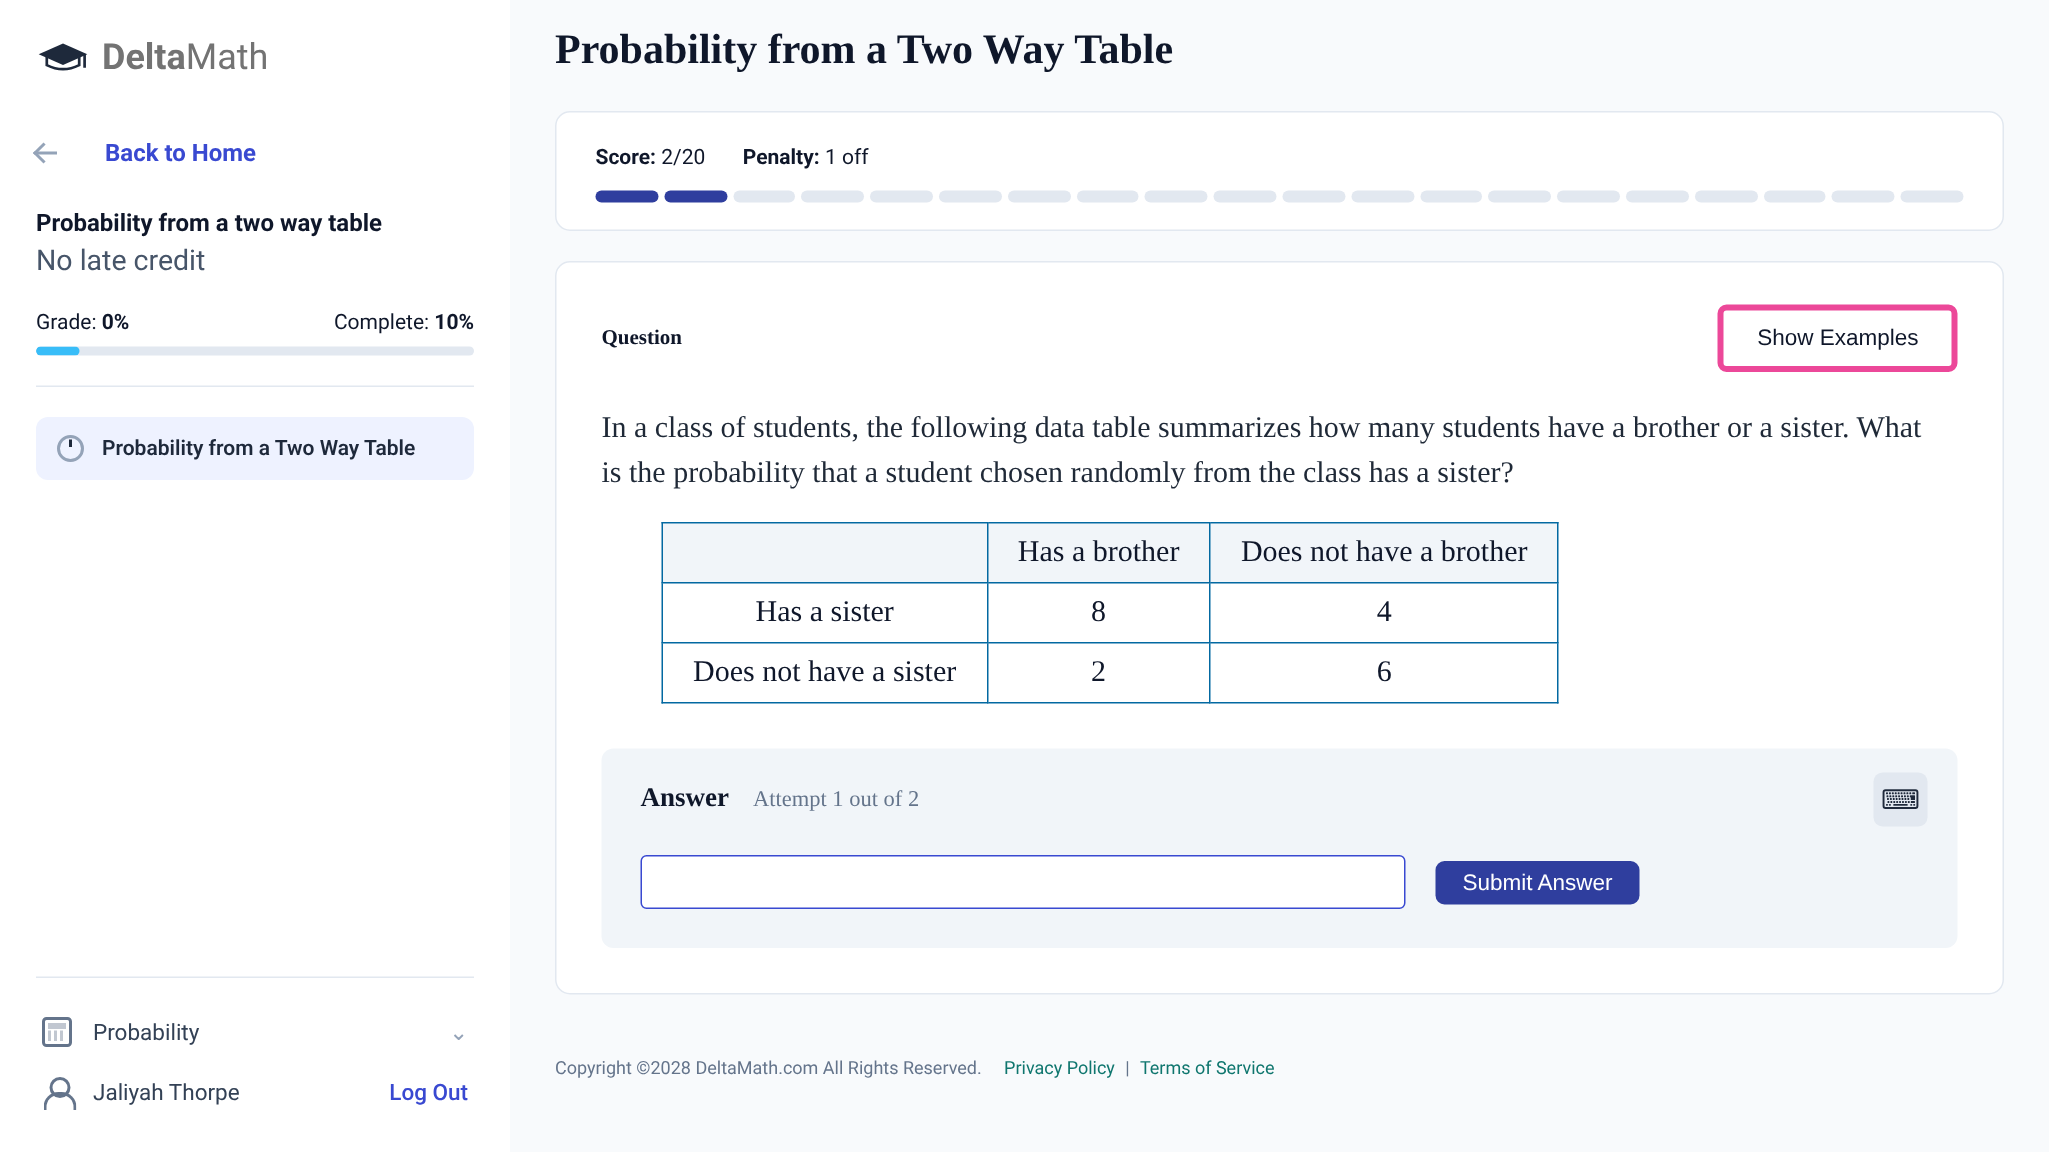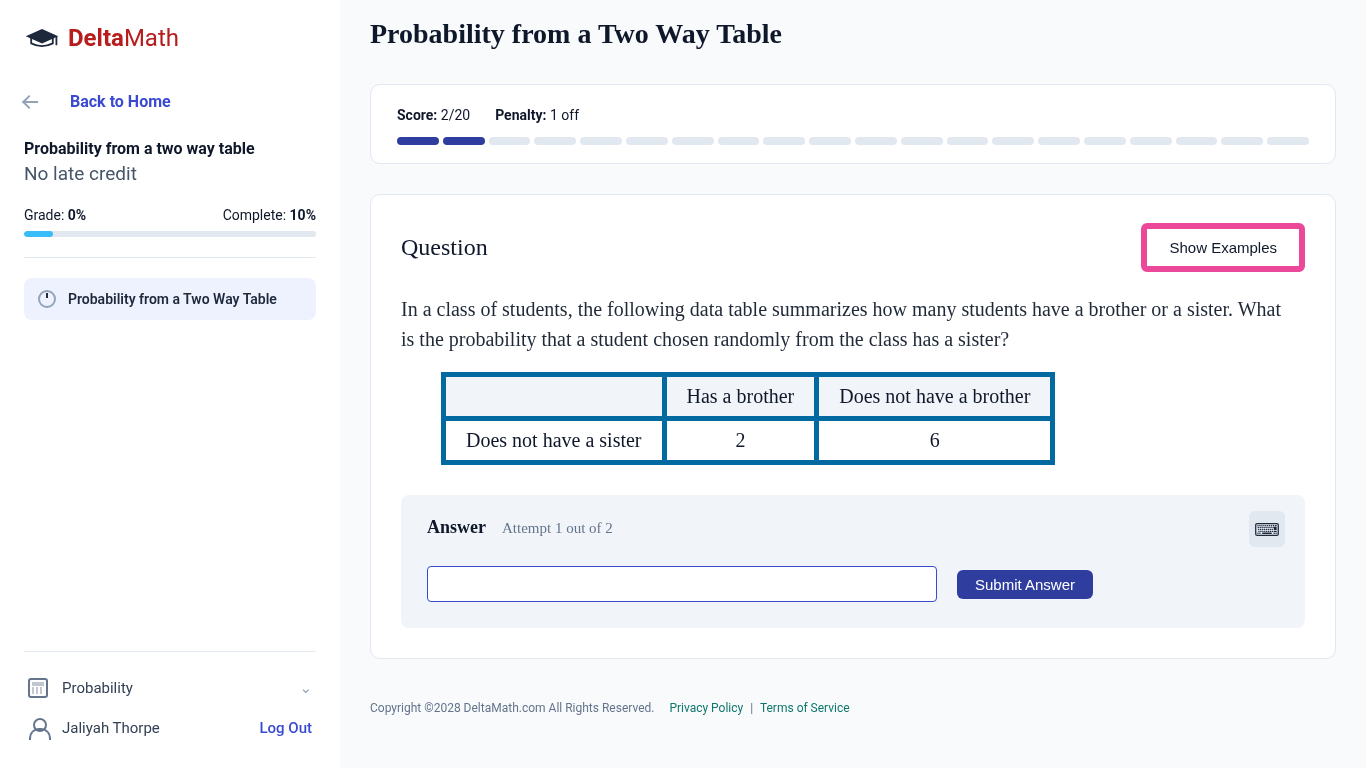--- a/index.html
+++ b/index.html
@@ -16,21 +16,21 @@
   
   .sidebar {
     width: 340px;
     background: #ffffff;
     display: flex;
     flex-direction: column;
     padding: 24px 24px 0 24px;
     flex-shrink:0;
   }
   .logo-wrap { display:flex; align-items:center; gap:8px; margin-bottom: 40px;}
-  .logo-text { font-size: 24px; font-weight: 700; color:#b91c1c;}
+  .logo-text { font-size: 24px; font-weight: 700; color:#737373;}
   .logo-text .light { font-weight: 400; }
   .back-link { display:flex; align-items:center; gap:30px; color:#3949d1; font-weight:700; font-size:16px; cursor:pointer; margin-bottom:28px;}
   .assignment-title { font-weight:700; font-size:16px; color:#0f172a; margin-bottom:4px;}
   .assignment-sub { font-size:19px; color:#475569; margin-bottom:22px;}
   .stats-row { display:flex; justify-content:space-between; font-size:14px; color:#0f172a; margin-bottom:8px;}
   .stats-row b { font-weight:700;}
   .progress-track { height:6px; background:#e2e8f0; border-radius:4px; overflow:hidden; margin-bottom:20px;}
   .progress-fill-small { height:100%; background:#38bdf8; border-radius:4px;}
   .divider { height:1px; background:#e2e8f0; margin: 0 0 20px 0;}
   .skill-pill {
@@ -64,42 +64,41 @@
     padding: 18px 30px 0 30px;
     overflow:hidden;
     display:flex;
     flex-direction:column;
   }
   .page-title { font-family: Georgia, serif; font-weight:700; font-size:28px; color:#0f172a; margin-bottom:24px;}
   .card {
     background:#ffffff;
     border:1px solid #e2e8f0;
     border-radius:10px;
-    margin-top:10px;
   }
   .score-card { padding:22px 26px 18px 26px; margin-bottom:20px;}
   .score-line { font-size:14px; margin-bottom:14px;}
   .score-line b{font-weight:700;}
   .score-line .gap{display:inline-block;width:18px;}
   .seg-track{ display:flex; gap:4px;}
   .seg{ flex:1; height:8px; border-radius:4px; background:#e2e8f0;}
   .seg.done{ background:#2f3e9e;}
   .question-card{ padding:28px 30px 30px 30px; margin-bottom:24px;}
   .q-header{ display:flex; align-items:center; justify-content:space-between; margin-bottom:22px;}
-  .q-title{ font-family:Georgia,serif; font-weight:400; font-size:24px;}
+  .q-title{ font-family:Georgia,serif; font-weight:700; font-size:14px;}
   .show-ex-btn{
-    border:6px solid #ec4899; background:#fff; color:#0f172a;
+    border:4px solid #ec4899; background:#fff; color:#0f172a;
     padding:10px 22px; border-radius:6px; font-size:15px; cursor:pointer;
   }
   .q-text{ font-family:Georgia,serif; font-size:20px; line-height:1.5; color:#1f2937; margin-bottom:18px; max-width:890px;}
   table.data{
     border-collapse:collapse; font-family:Georgia,serif; font-size:20px; margin-left:40px; margin-bottom:30px;
   }
   table.data th, table.data td{
-    border:5px solid #0369a1; padding:8px 20px; text-align:center; font-weight:400;
+    border:1px solid #0369a1; padding:8px 20px; text-align:center; font-weight:400;
   }
   table.data th{ background:#f1f5f9;}
   table.data th:first-child{ background:#f1f5f9;}
   .answer-panel{
     background:#f1f5f9; border-radius:8px; padding:22px 26px 26px 26px; position:relative;
   }
   .ans-head{ display:flex; align-items:baseline; gap:16px; margin-bottom:28px;}
   .ans-title{ font-family:Georgia,serif; font-weight:700; font-size:18px;}
   .attempt{ font-family:Georgia,serif; font-size:15px; color:#64748b;}
   .kbd-btn{
@@ -250,20 +249,25 @@
     <table class="data">
       <thead>
         <tr>
           <th></th>
           <th>Has a brother</th>
           <th>Does not have a brother</th>
         </tr>
       </thead>
       <tbody>
         <tr>
+          <td>Has a sister</td>
+          <td>8</td>
+          <td>4</td>
+        </tr>
+        <tr>
           <td>Does not have a sister</td>
           <td>2</td>
           <td>6</td>
         </tr>
       </tbody>
     </table>
 
     <div class="answer-panel">
       <div class="kbd-btn">
         <span>⌨</span>

